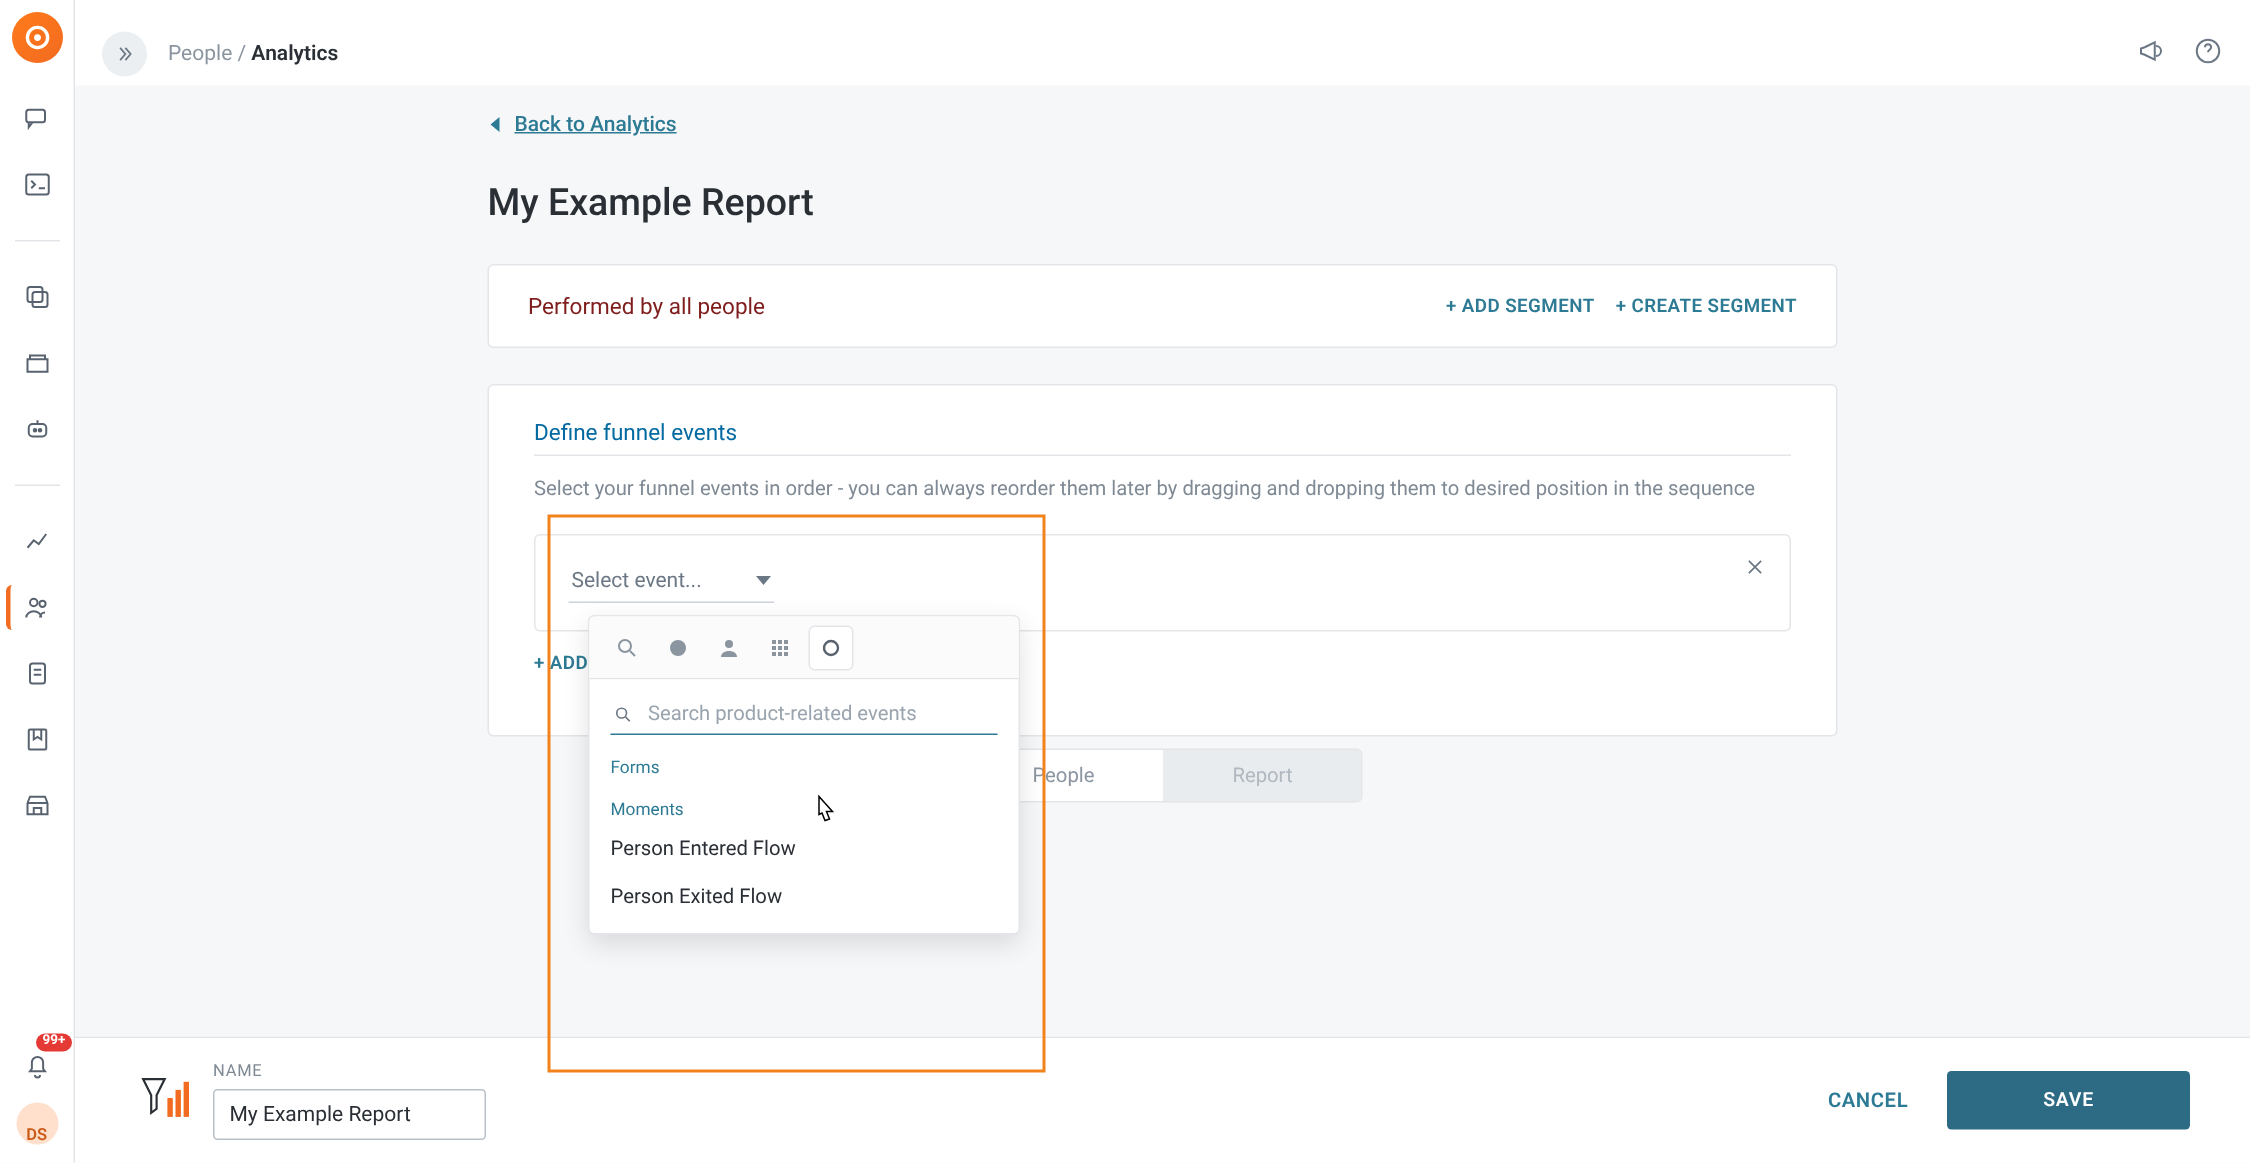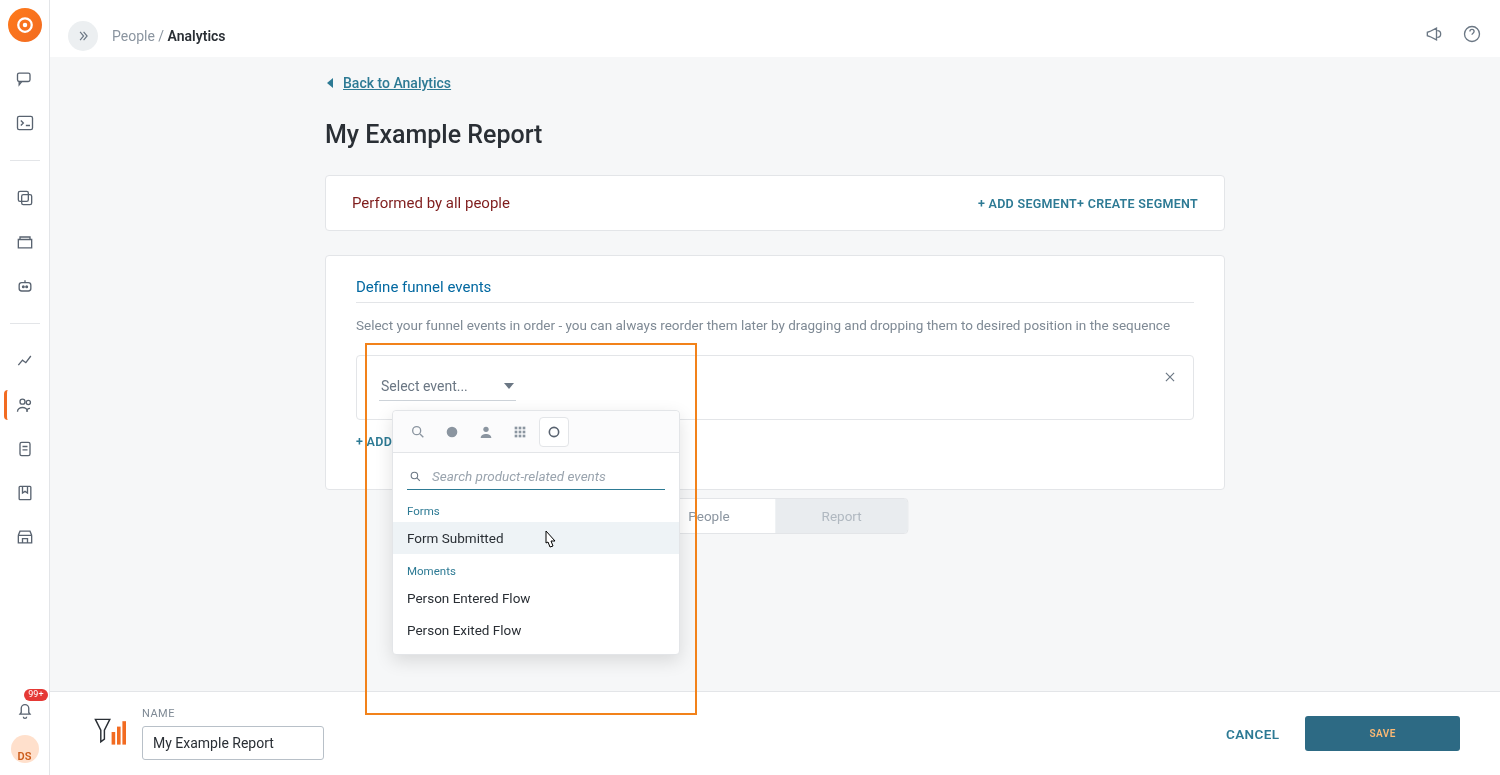--- a/index.html
+++ b/index.html
@@ -18,21 +18,21 @@
   
   .rail{position:absolute;left:0;top:0;width:50px;height:100%;border-right:1px solid var(--gray-border);background:#fff;display:flex;flex-direction:column;align-items:center;padding-top:8px;gap:12px;}
   .rail .logo{width:34px;height:34px;border-radius:50%;background:linear-gradient(135deg,#ff7a1a,#f26b21);display:flex;align-items:center;justify-content:center;}
   .rail .logo svg{fill:#fff;}
   .rail .group{display:flex;flex-direction:column;align-items:center;gap:14px;padding:10px 0;}
   .rail .sep{width:30px;height:1px;background:var(--gray-border);}
   .rail .ricon{width:38px;height:30px;display:flex;align-items:center;justify-content:center;border-radius:4px;cursor:pointer;color:#596370;position:relative;}
   .rail .ricon svg{stroke:#596370;fill:none;stroke-width:1.6;}
   .rail .ricon.active{border-left:3px solid var(--orange);margin-left:-3px;}
   .rail .bottom{margin-top:auto;margin-bottom:12px;display:flex;flex-direction:column;align-items:center;gap:10px;}
-  .badge{position:absolute;top:-6px;right:-4px;background:#e53935;color:#fff;font-size:9px;font-weight:400;border-radius:8px;padding:1px 4px;line-height:1.1;}
+  .badge{position:absolute;top:-6px;right:-4px;background:#e53935;color:#fff;font-size:9px;font-weight:700;border-radius:8px;padding:1px 4px;line-height:1.1;}
   .avatar{width:28px;height:28px;border-radius:50%;background:#ffe0cc;color:#cc5b1a;font-size:11px;font-weight:600;display:flex;align-items:flex-end;justify-content:center;}
 
   
   .header{position:absolute;left:50px;right:0;top:0;height:72px;display:flex;align-items:center;padding:4px 18px;border-bottom:1px solid var(--gray-border);background:#fff;}
   .header .collapse{width:30px;height:30px;border-radius:50%;background:#eceff1;display:flex;align-items:center;justify-content:center;cursor:pointer;margin-right:14px;}
   .header .collapse svg{stroke:#6b7784;fill:none;stroke-width:2;}
   .crumb{color:#8b95a0;font-size:14px;}
   .crumb .active{color:#2a2f35;font-weight:600;}
   .header .right{margin-left:auto;display:flex;gap:18px;align-items:center;}
   .hicon{color:#6b7784;cursor:pointer;}
@@ -42,42 +42,42 @@
   .inner{max-width:900px;margin:0 auto;padding-top:18px;}
 
   .backlink{display:inline-flex;align-items:center;gap:8px;color:var(--link);text-decoration:underline;font-size:14px;font-weight:500;cursor:pointer;}
   .backlink svg{fill:var(--link);}
 
   h1.report-title{font-size:25px;font-weight:500;margin:28px 0 26px 0;color:#2a2f35;}
 
   .card{background:#fff;border:1px solid var(--gray-border);border-radius:4px;margin-bottom:24px;}
   .card.performed{display:flex;align-items:center;padding:18px 26px;}
   .perf-text{font-size:15px;color:#7f1d1d;}
-  .perf-links{margin-left:auto;display:flex;align-items:flex-end;}
+  .perf-links{margin-left:auto;display:flex;gap:14px;align-items:flex-end;}
   .perf-links a{color:var(--teal);font-size:12.5px;font-weight:600;letter-spacing:.3px;cursor:pointer;}
 
   .card.funnel{padding:22px 30px 40px 30px;position:relative;}
   .sect-title{font-size:15px;color:#0369a1;margin:0 0 4px 0;}
   .hr{height:1px;background:var(--gray-border);margin:6px 0 14px 0;}
   .desc{color:var(--muted);font-size:13.5px;margin-bottom:22px;}
 
   .eventbox{border:1px solid var(--gray-border);border-radius:4px;padding:18px 22px;display:flex;align-items:flex-start;position:relative;}
   .eventbox .closex{position:absolute;right:16px;top:14px;cursor:pointer;color:#6b7784;}
   .select-event{display:inline-flex;align-items:center;gap:36px;font-size:14px;color:#6b7784;border-bottom:1px solid #cdd3d9;padding:4px 2px 6px 2px;cursor:pointer;}
   .select-event svg{fill:#6b7784;}
 
   .addstep{color:var(--teal);font-size:12.5px;font-weight:600;letter-spacing:.3px;margin-top:14px;display:inline-block;cursor:pointer;}
 
   
   .popover{position:absolute;left:392px;top:410px;width:288px;background:#fff;border:1px solid var(--gray-border);border-radius:4px;box-shadow:0 6px 18px rgba(0,0,0,.12);z-index:30;padding-bottom:8px;}
   .pop-tabs{height:42px;display:flex;align-items:center;padding:0 10px;gap:4px;border-bottom:1px solid var(--gray-border);background:#fbfbfc;border-radius:4px 4px 0 0;}
   .pop-tab{width:30px;height:30px;display:flex;align-items:center;justify-content:center;border-radius:4px;cursor:pointer;color:#8b95a0;}
   .pop-tab.sel{background:#fff;border:1px solid var(--gray-border);}
   .pop-search{display:flex;align-items:center;gap:8px;margin:10px 14px 4px 14px;border-bottom:1px solid var(--teal);padding:4px 2px;}
-  .pop-search input{border:none;outline:none;font-size:13.5px;flex:1;color:#404040;font-style:italic;}
+  .pop-search input{border:none;outline:none;font-size:13.5px;flex:1;color:#404040;}
   .pop-search input::placeholder{color:#9aa4ae;}
   .pop-heading{font-size:11.5px;color:var(--teal);padding:10px 3px 4px 14px;}
   .pop-item{font-size:13.5px;color:#2a2f35;padding:8px 14px;cursor:pointer;}
   .pop-item.hover{background:#eef3f6;}
 
   
   .highlight{position:absolute;border:2px solid #f2821a;pointer-events:none;z-index:40;}
   .cursor{position:absolute;z-index:50;pointer-events:none;}
 
   
@@ -89,21 +89,21 @@
   .segtab{padding:9px 46px;font-size:13.5px;color:#8b95a0;cursor:pointer;}
   .segtab.dis{background:#e9ecef;color:#b0b8c0;}
 
   
   .footer{position:absolute;left:50px;right:0;bottom:0;height:84px;border-top:1px solid var(--gray-border);background:#fff;display:flex;align-items:center;padding:16px 40px;}
   .funnel-icon{margin-right:16px;}
   .namecol .label{font-size:11px;letter-spacing:.5px;color:var(--muted);margin-bottom:6px;}
   .nameinput{border:1px solid #b8c0c8;border-radius:3px;padding:8px 10px;width:182px;font-size:14px;color:#2a2f35;outline:none;}
   .footer .right{margin-left:auto;display:flex;align-items:center;gap:26px;}
   .btn-cancel{color:var(--teal);font-size:13.5px;font-weight:600;letter-spacing:.4px;cursor:pointer;}
-  .btn-save{background:var(--teal-dark);color:#fdba74;font-size:10px;font-weight:600;letter-spacing:.5px;border:none;border-radius:3px;padding:12px 64px;cursor:pointer;}
+  .btn-save{background:var(--teal-dark);color:#ffffff;font-size:13px;font-weight:600;letter-spacing:.5px;border:none;border-radius:3px;padding:12px 64px;cursor:pointer;}
 </style>
 </head>
 <body>
 
 <div class="rail">
   <div class="logo">
     <svg width="18" height="18" viewBox="0 0 24 24">
         <circle cx="12" cy="12" r="9" fill="none" stroke="#fff" stroke-width="3"></circle>
         <circle cx="12" cy="12" r="3" fill="#fff"></circle>
       </svg>
@@ -299,21 +299,20 @@
       </div>
   </div>
   <div class="pop-search">
     <svg width="13" height="13" viewBox="0 0 24 24" fill="none" stroke="#6b7784" stroke-width="2">
         <circle cx="10" cy="10" r="6"></circle>
         <path d="M20 20l-5-5"></path>
       </svg>
     <input placeholder="Search product-related events" style="">
   </div>
   <div class="pop-heading">Forms</div>
-  <div class="pop-item hover">Form Submitted</div>
   <div class="pop-heading">Moments</div>
   <div class="pop-item">Person Entered Flow</div>
   <div class="pop-item">Person Exited Flow</div>
 </div>
 
 <div class="highlight" style="left:365px;top:343px;width:332px;height:372px;"></div>
 
 <svg class="cursor" style="left:540px;top:529px;" width="20" height="24" viewBox="0 0 20 24">
     <path d="M6 2v12l2-1 2 5 3-1-2-5h4L6 2z" fill="#fff" stroke="#000" stroke-width="1"></path>
   </svg>

